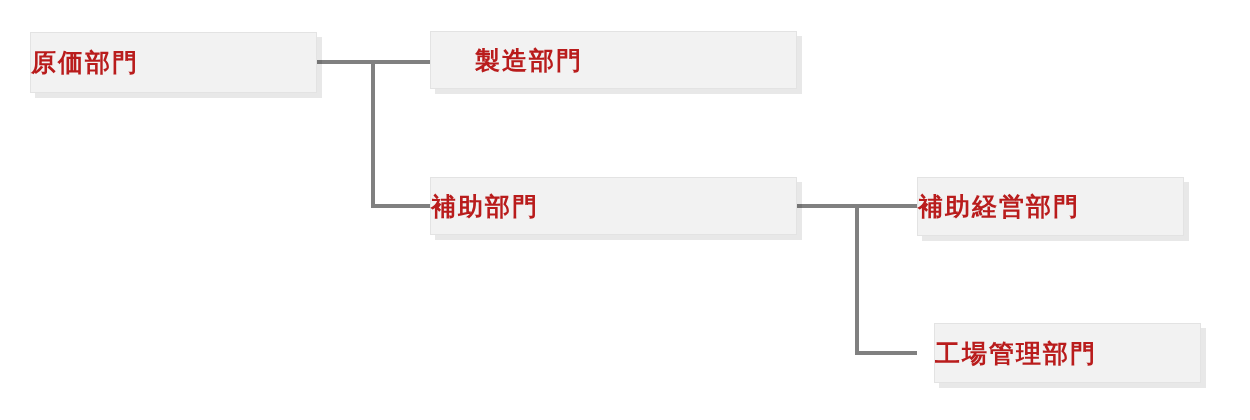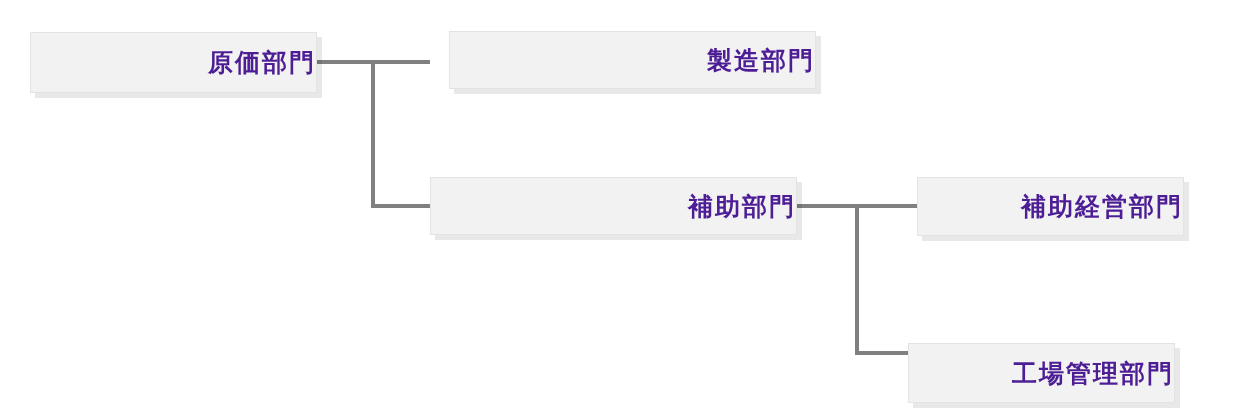--- a/index.html
+++ b/index.html
@@ -16,37 +16,37 @@
     overflow: hidden;
   }
   .node {
     position: absolute;
     box-sizing: border-box;
     background: #f2f2f2;
     border: 1px solid #e3e3e3;
     box-shadow: 5px 5px 0 rgba(0, 0, 0, 0.09);
     display: flex;
     align-items: center;
-    justify-content: flex-end;
-    color: #4c1d95;
+    justify-content: flex-start;
+    color: #b91c1c;
     font-weight: bold;
     font-size: 25px;
     letter-spacing: 2px;
     white-space: nowrap;
   }
   .connector {
     position: absolute;
     background: #808080;
   }
   
   #node-cost                 { left: 30px;  top: 32px;  width: 287px; height: 61px; }
-  #node-manufacturing        { left: 449px; top: 31px;  width: 367px; height: 58px; }
+  #node-manufacturing        { left: 430px; top: 31px;  width: 367px; height: 58px; padding-left: 44px; }
   #node-auxiliary            { left: 430px; top: 177px; width: 367px; height: 58px; }
   #node-auxiliary-management { left: 917px; top: 177px; width: 267px; height: 59px; }
-  #node-factory-management   { left: 908px; top: 323px; width: 267px; height: 60px; margin-top: 20px; }
+  #node-factory-management   { left: 934px; top: 323px; width: 267px; height: 60px; }
   
   #conn-left-top-h   { left: 317px; top: 60px;  width: 113px; height: 4px;   }
   #conn-left-v       { left: 371px; top: 60px;  width: 4px;   height: 148px; }
   #conn-left-mid-h   { left: 371px; top: 204px; width: 59px;  height: 4px;   }
   #conn-right-top-h  { left: 797px; top: 204px; width: 120px; height: 4px;   }
   #conn-right-v      { left: 855px; top: 204px; width: 4px;   height: 151px; }
   #conn-right-bot-h  { left: 855px; top: 351px; width: 62px;  height: 4px;   }
 </style>
 </head>
 <body>

